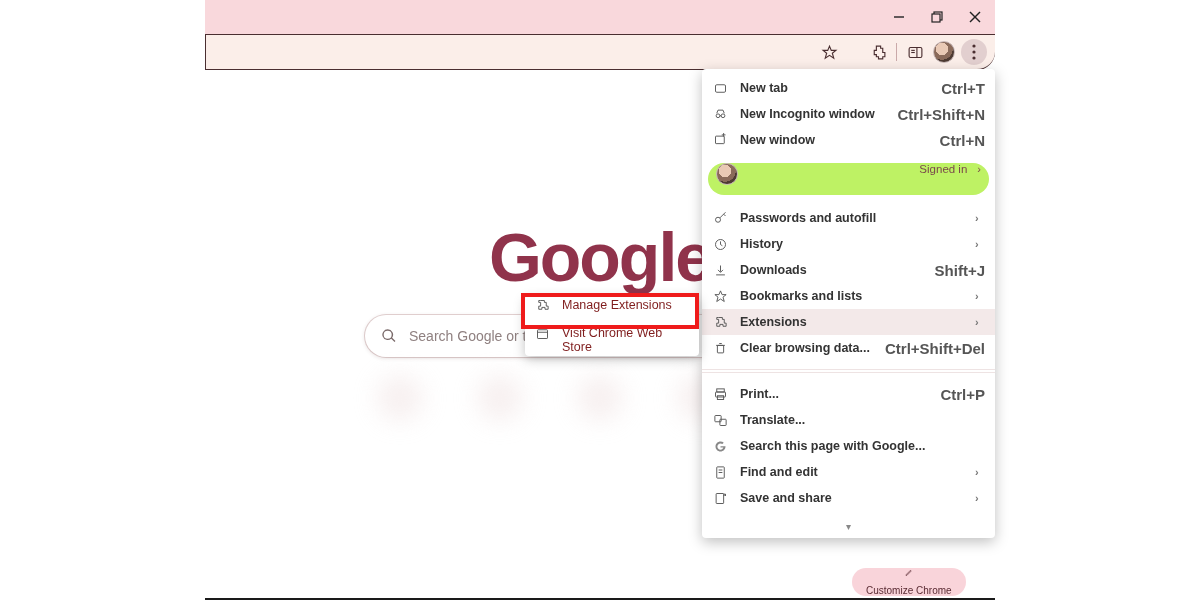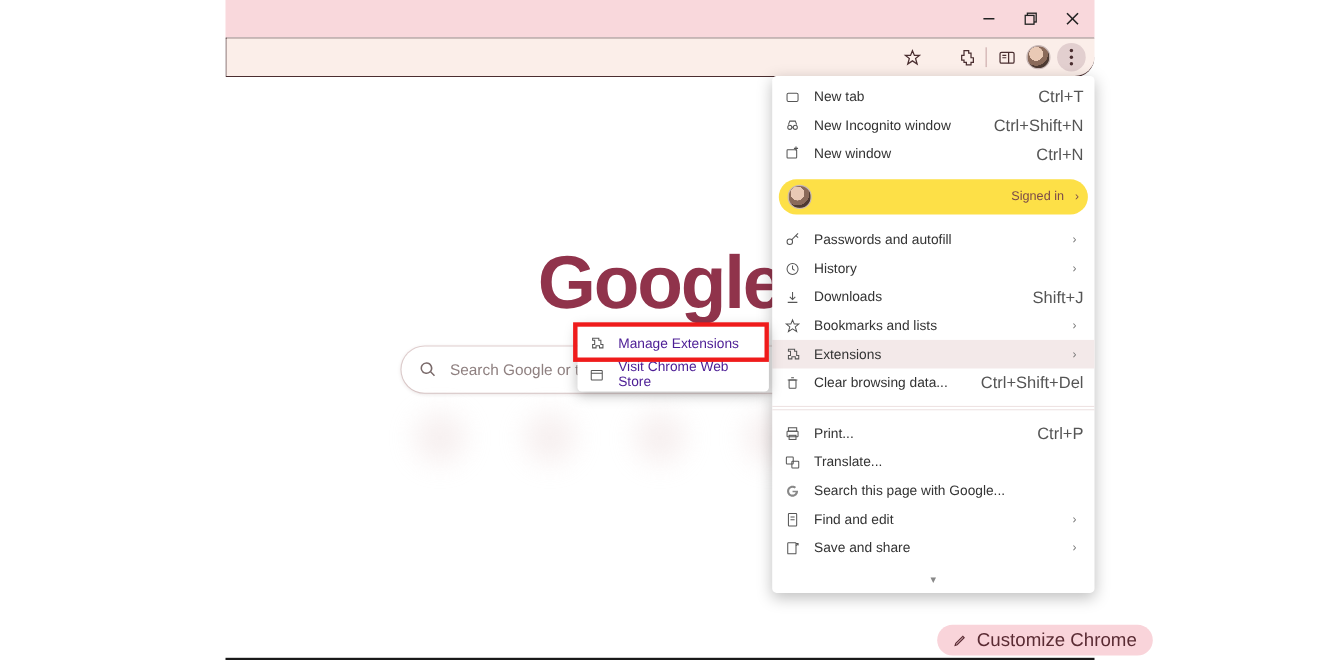--- a/index.html
+++ b/index.html
@@ -27,53 +27,53 @@
   .search-box { position: absolute; left: 50%; top: 245px; transform: translateX(-50%); width: 470px; height: 42px; border-radius: 22px; background: #fff; box-shadow: 0 1px 4px rgba(90,50,50,0.18), 0 0 0 1px #e6d6d6; display:flex; align-items:center; padding: 0 16px; gap: 12px; }
   .search-box svg { width: 16px; height: 16px; fill: #7a6a6a; }
   .search-ph { color: #8f8080; font-size: 14px; }
 
   .thumbs { position: absolute; left: 0; top: 305px; width: 100%; height: 200px; filter: blur(12px); opacity: 0.35; display:flex; justify-content: center; gap: 30px; }
   .thumb { width: 70px; height: 90px; }
   .thumb .circle { width: 46px; height: 46px; border-radius: 50%; background: #e8d4d4; margin: 0 auto; }
 
   
   .submenu { position: absolute; left: 525px; top: 296px; width: 174px; background: #fff; border-radius: 4px; box-shadow: 0 3px 12px rgba(0,0,0,0.25); z-index: 30; padding: 2px 0; }
-  .submenu-item { height: 28px; display:flex; align-items:center; gap: 12px; padding: 0 10px; font-size: 12.5px; color: #4c1d95; cursor:pointer; }
+  .submenu-item { height: 28px; display:flex; align-items:flex-start; gap: 12px; padding: 0 10px; font-size: 12.5px; color: #7f1d1d; cursor:pointer; }
   .submenu-item svg { width: 15px; height: 15px; stroke: #555; fill: none; stroke-width: 1.5; flex-shrink:0; }
   .highlight-box { position: absolute; left: 521px; top: 293px; width: 178px; height: 36px; border: 4px solid #ef1b1b; z-index: 50; pointer-events: none; }
 
   
   .chrome-menu { position: absolute; left: 702px; top: 69px; width: 293px; background: #fff; border-radius: 4px; box-shadow: 0 4px 14px rgba(0,0,0,0.25); z-index: 25; padding-bottom: 6px; }
   .menu-section { padding: 6px 0; }
   .menu-divider { height: 1px; background: #eee3e3; margin: 2px 0; }
-  .menu-item { display:flex; align-items:center; height: 26px; padding: 0 10px; font-size: 12.5px; color: #333; cursor:pointer; gap: 12px; position: relative; }
+  .menu-item { display:flex; align-items:center; height: 26px; padding: 0 10px; font-size: 12.5px; color: #333; cursor:pointer; gap: 12px; position: relative; font-weight: bold; }
   .menu-item.hovered { background: #f3e9e9; }
   .menu-item .m-icon { width: 16px; height: 16px; display:flex; align-items:center; justify-content:center; flex-shrink:0; }
   .menu-item .m-icon svg { width: 15px; height: 15px; stroke: #555; fill: none; stroke-width: 1.5; }
   .menu-item .m-label { flex: 1; }
   .menu-item .m-shortcut { font-size: 15px; color: #555; }
   .menu-item .chev { width: 10px; color: #777; font-size: 11px; }
 
-  .account-row { margin: 4px 6px; height: 32px; background: #fde047; border-radius: 16px; display:flex; align-items:center; padding: 0 8px; gap: 10px; cursor:pointer; }
+  .account-row { margin: 4px 6px; height: 32px; background: #bef264; border-radius: 16px; display:flex; padding: 0 8px; gap: 10px; cursor:pointer; }
   .account-row .avatar { width: 22px; height: 22px; border-radius: 50%; background: radial-gradient(circle at 40% 35%, #e9c9b5 0 35%, #8a6a5a 36% 60%, #4d3a32 61% 100%); border:1px solid #c8b8b8; }
   .account-row .signed { margin-left:auto; font-size: 11.5px; color: #7a4a4a; }
   .account-row .chev { font-size: 11px; color: #7a4a4a; }
 
   .zoom-row { display:flex; align-items:center; height: 30px; padding: 0 10px; font-size: 12.5px; color:#333; gap: 12px; }
   .zoom-row .m-icon { width:16px; height:16px; display:flex; align-items:center; justify-content:center; }
   .zoom-row .m-icon svg { width:15px; height:15px; stroke:#555; fill:none; stroke-width:1.5; }
   .zoom-controls { margin-left:auto; display:flex; align-items:center; gap:6px; }
   .zoom-btn { width:22px; height:22px; border-radius: 11px; display:flex; align-items:center; justify-content:center; font-size: 14px; color:#555; cursor:pointer; }
   .zoom-btn.plus { background:#f3dede; }
   .zoom-btn.full { background:#f3dede; }
   .zoom-val { font-size: 12px; color:#333; padding: 0 4px; }
 
   .menu-footer-arrow { text-align:center; color:#888; font-size:10px; padding-top:4px; }
 
-  .customize-pill { position: absolute; left: 852px; top: 568px; height: 28px; background: #f9d4da; border-radius: 14px; display:flex; align-items:center; gap:8px; padding: 0 14px; font-size: 17px; color: #5a2b33; cursor:pointer; z-index: 10; }
+  .customize-pill { position: absolute; left: 852px; top: 568px; height: 28px; background: #f9d4da; border-radius: 14px; display:flex; align-items:center; gap:8px; padding: 0 14px; font-size: 10px; color: #5a2b33; cursor:pointer; z-index: 10; flex-direction: column; }
   .customize-pill svg { width:14px; height:14px; stroke:#5a2b33; fill:none; stroke-width:1.8; }
 
   .bottom-line { position:absolute; left:205px; top: 598px; width: 790px; height: 2px; background: #1a1a1a; z-index: 60; }
 </style>
 </head>
 <body>
 
 <div class="browser-area">
 
   <div class="tab-strip">

